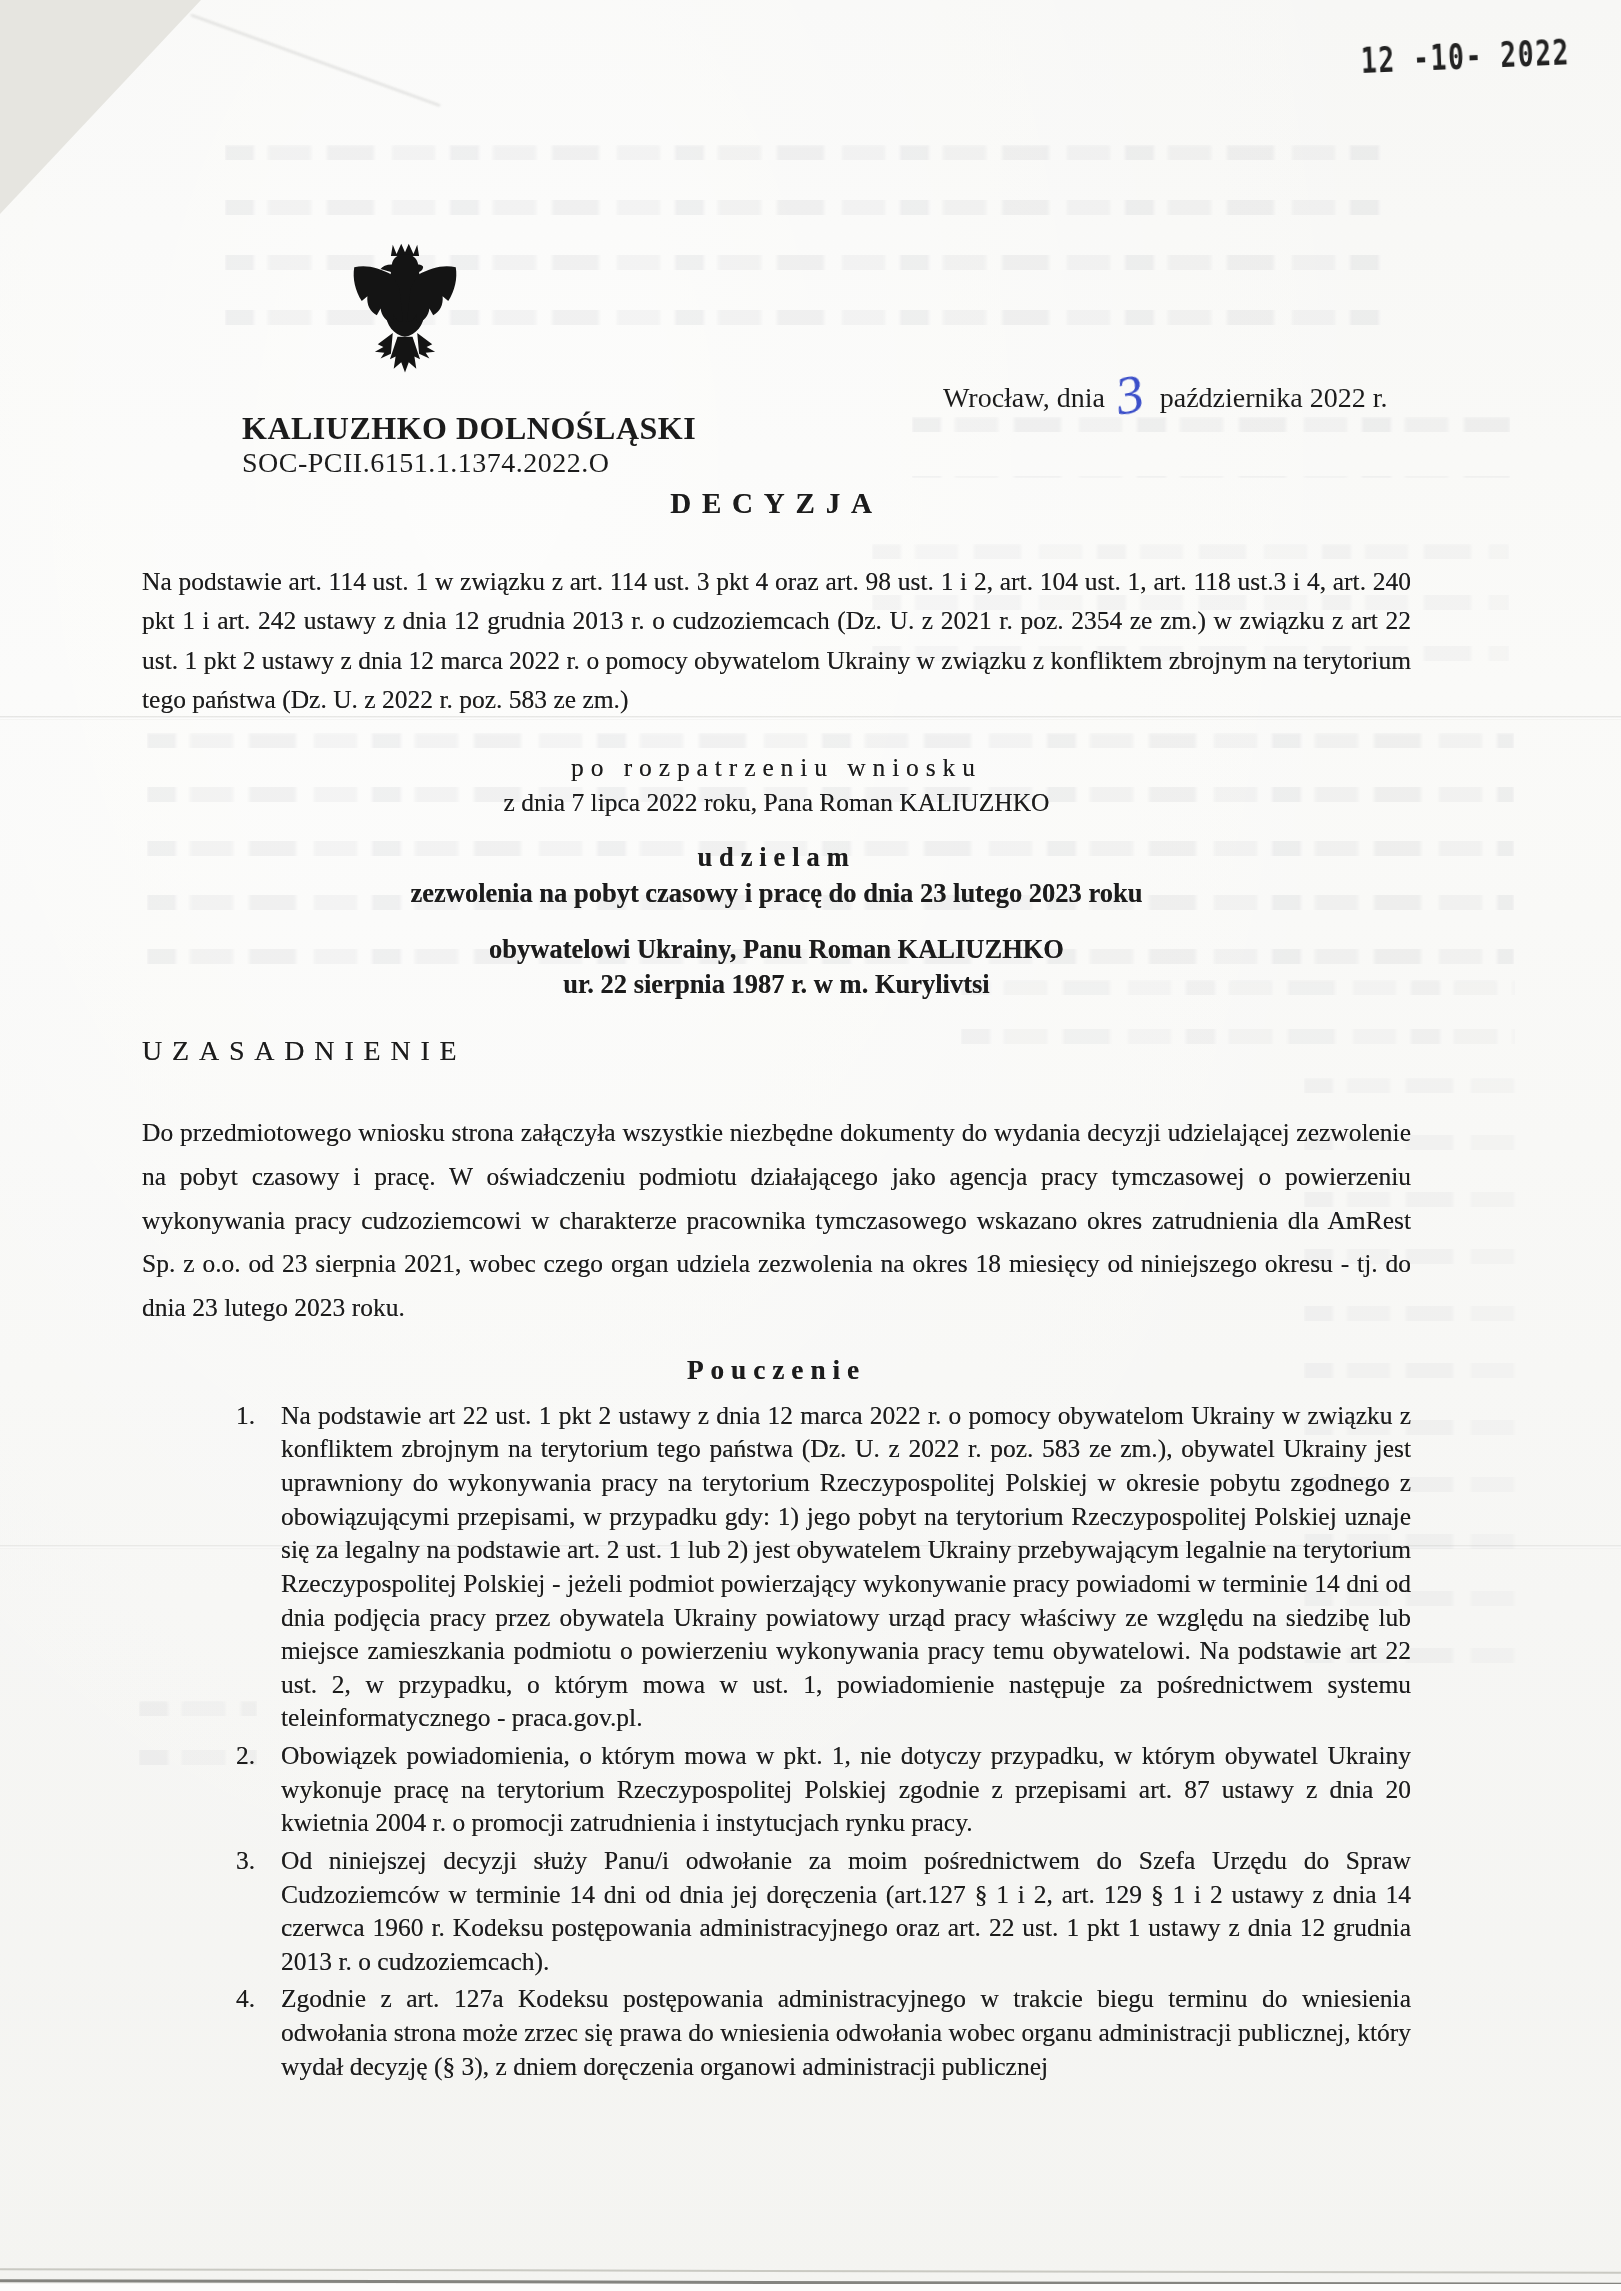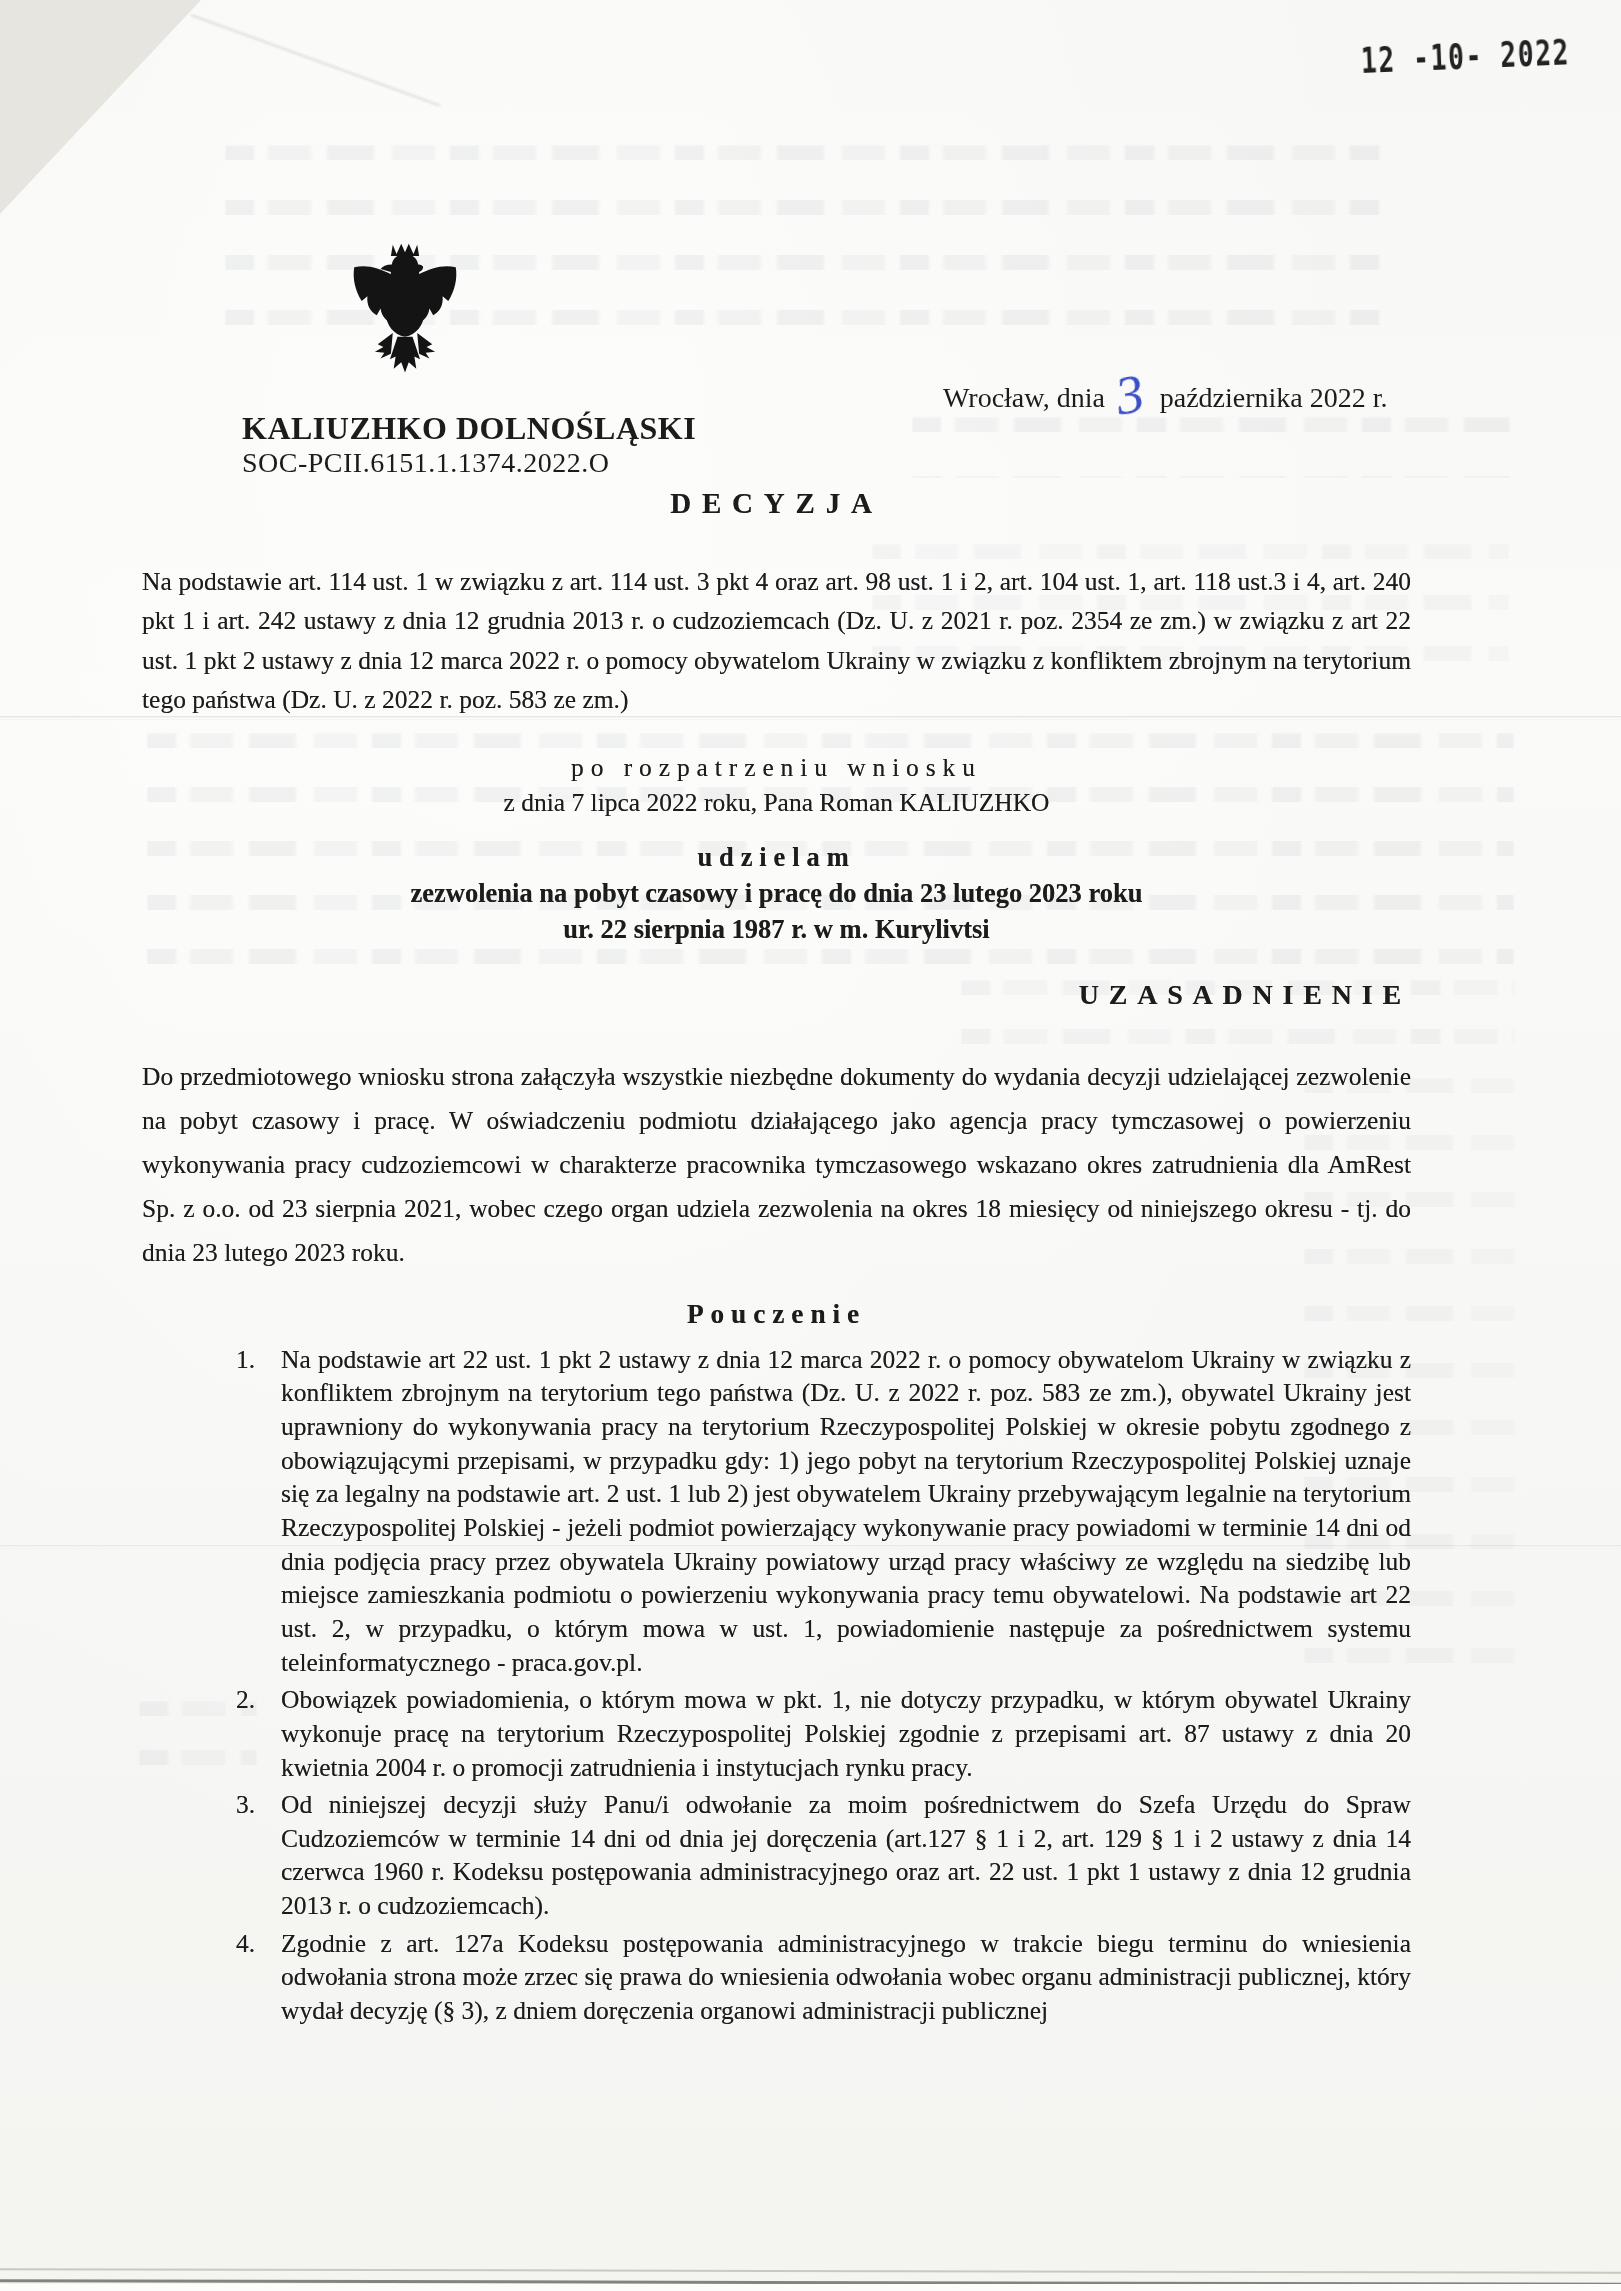--- a/index.html
+++ b/index.html
@@ -98,21 +98,21 @@
   }
   .legal-basis{
     text-align:justify;line-height:1.54;margin:0 0 19.6px 0;
   }
   .c{text-align:center;}
   .sp{letter-spacing:6.9px;margin-top:32px;}
   .b{font-weight:bold;}
   .mt{margin-top:20px;}
   .ruling-grant{font-size:26.5px;}
   .uzas-head{
-    text-align:right;font-weight:bold;font-size:28px;letter-spacing:9.8px;
+    text-align:left;font-weight:normal;font-size:28px;letter-spacing:9.8px;
     margin:29px 0 41px 0;
   }
   .uzas-body{text-align:justify;line-height:1.72;margin:0 0 21.6px 0;}
   .pouczenie-head{
     text-align:center;font-weight:bold;font-size:27.4px;letter-spacing:6.9px;
     margin:7.8px 0 9.8px 0;
   }
   .olist{margin-left:94px;}
   .oitem{display:flex;line-height:1.32;margin-bottom:3.9px;}
   .oitem .no{flex:0 0 45px;}
@@ -160,20 +160,21 @@
     <div class="doc-title" style="letter-spacing:10.8px;font-family:Liberation Serif, serif;">DECYZJA</div>
 
     <p class="legal-basis">Na podstawie art. 114 ust. 1 w związku z art. 114 ust. 3 pkt 4 oraz art. 98 ust. 1 i 2, art. 104 ust. 1, art. 118 ust.3 i 4, art. 240 pkt 1 i art. 242 ustawy z dnia 12 grudnia 2013 r. o cudzoziemcach (Dz. U. z 2021 r. poz. 2354 ze zm.) w związku z art 22 ust. 1 pkt 2 ustawy z dnia 12 marca 2022 r. o pomocy obywatelom Ukrainy w związku z konfliktem zbrojnym na terytorium tego państwa (Dz. U. z 2022 r. poz. 583 ze zm.)</p>
 
     <div class="c sp">po rozpatrzeniu wniosku</div>
     <div class="c">z dnia 7 lipca 2022 roku, Pana Roman KALIUZHKO</div>
 
     <div class="c b sp mt ruling-grant">udzielam</div>
     <div class="c b ruling-grant">zezwolenia na pobyt czasowy i pracę do dnia 23 lutego 2023 roku</div>
 
+    <div class="c b mt ruling-grant">obywatelowi Ukrainy, Panu Roman KALIUZHKO</div>
     <div class="c b ruling-grant">ur. 22 sierpnia 1987 r. w m. Kurylivtsi</div>
 
     <div class="uzas-head">UZASADNIENIE</div>
     <p class="uzas-body">Do przedmiotowego wniosku strona załączyła wszystkie niezbędne dokumenty do wydania decyzji udzielającej zezwolenie na pobyt czasowy i pracę. W oświadczeniu podmiotu działającego jako agencja pracy tymczasowej o powierzeniu wykonywania pracy cudzoziemcowi w charakterze pracownika tymczasowego wskazano okres zatrudnienia dla AmRest Sp. z o.o. od 23 sierpnia 2021, wobec czego organ udziela zezwolenia na okres 18 miesięcy od niniejszego okresu - tj. do dnia 23 lutego 2023 roku.</p>
 
     <div class="pouczenie-head">Pouczenie</div>
 
     <div class="olist">
       <div class="oitem">
         <span class="no">1.</span>

